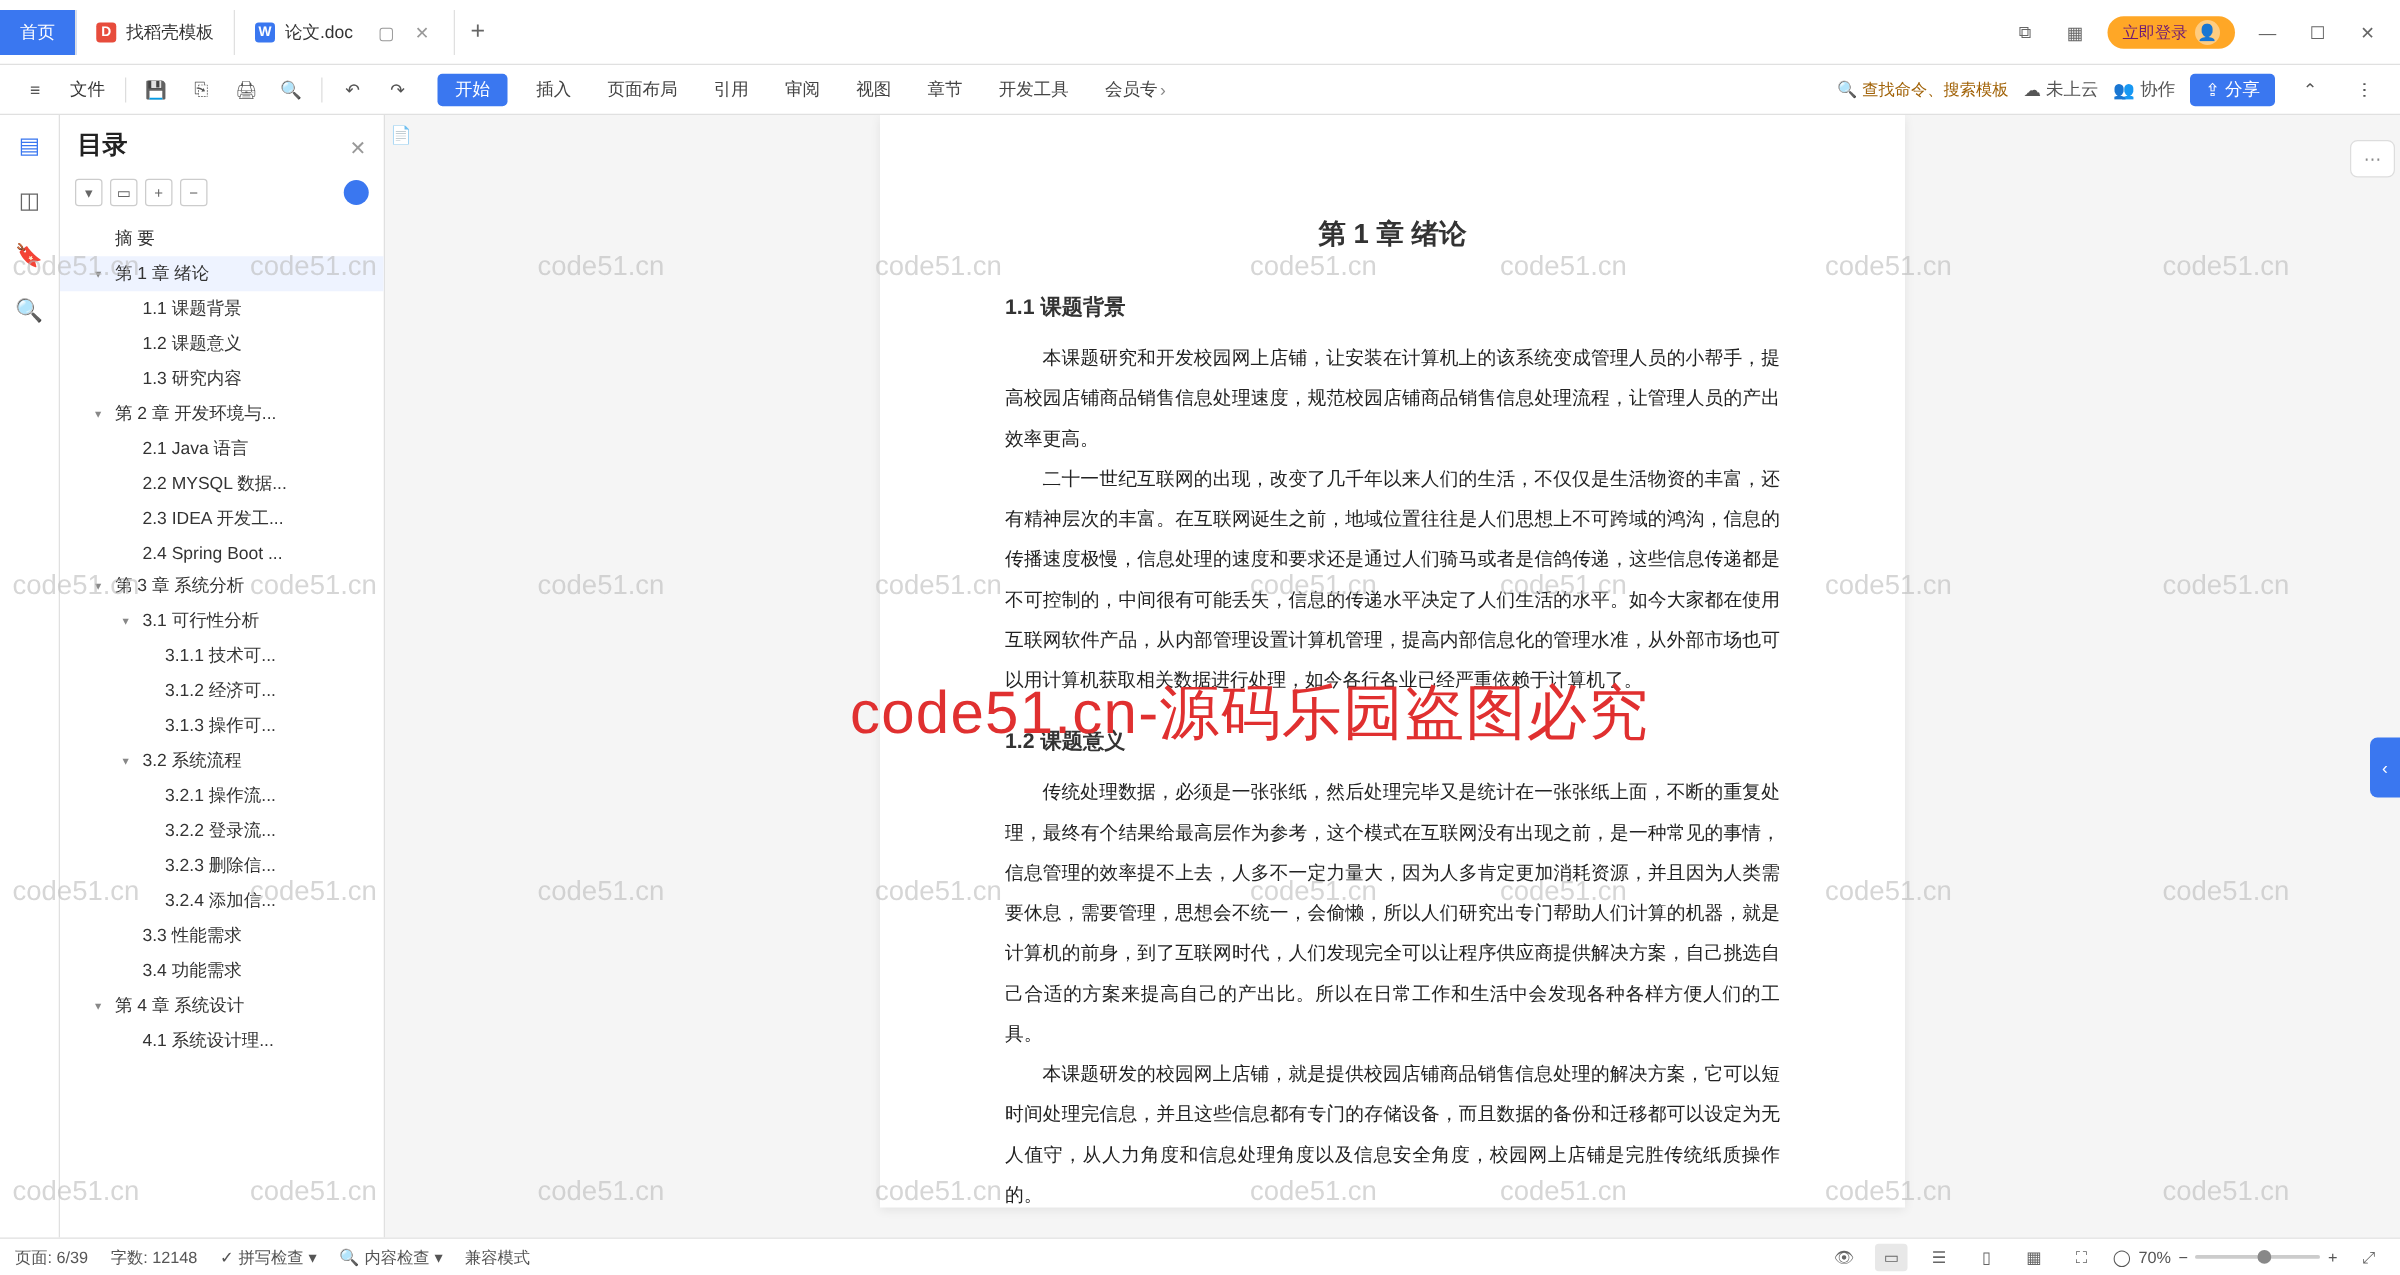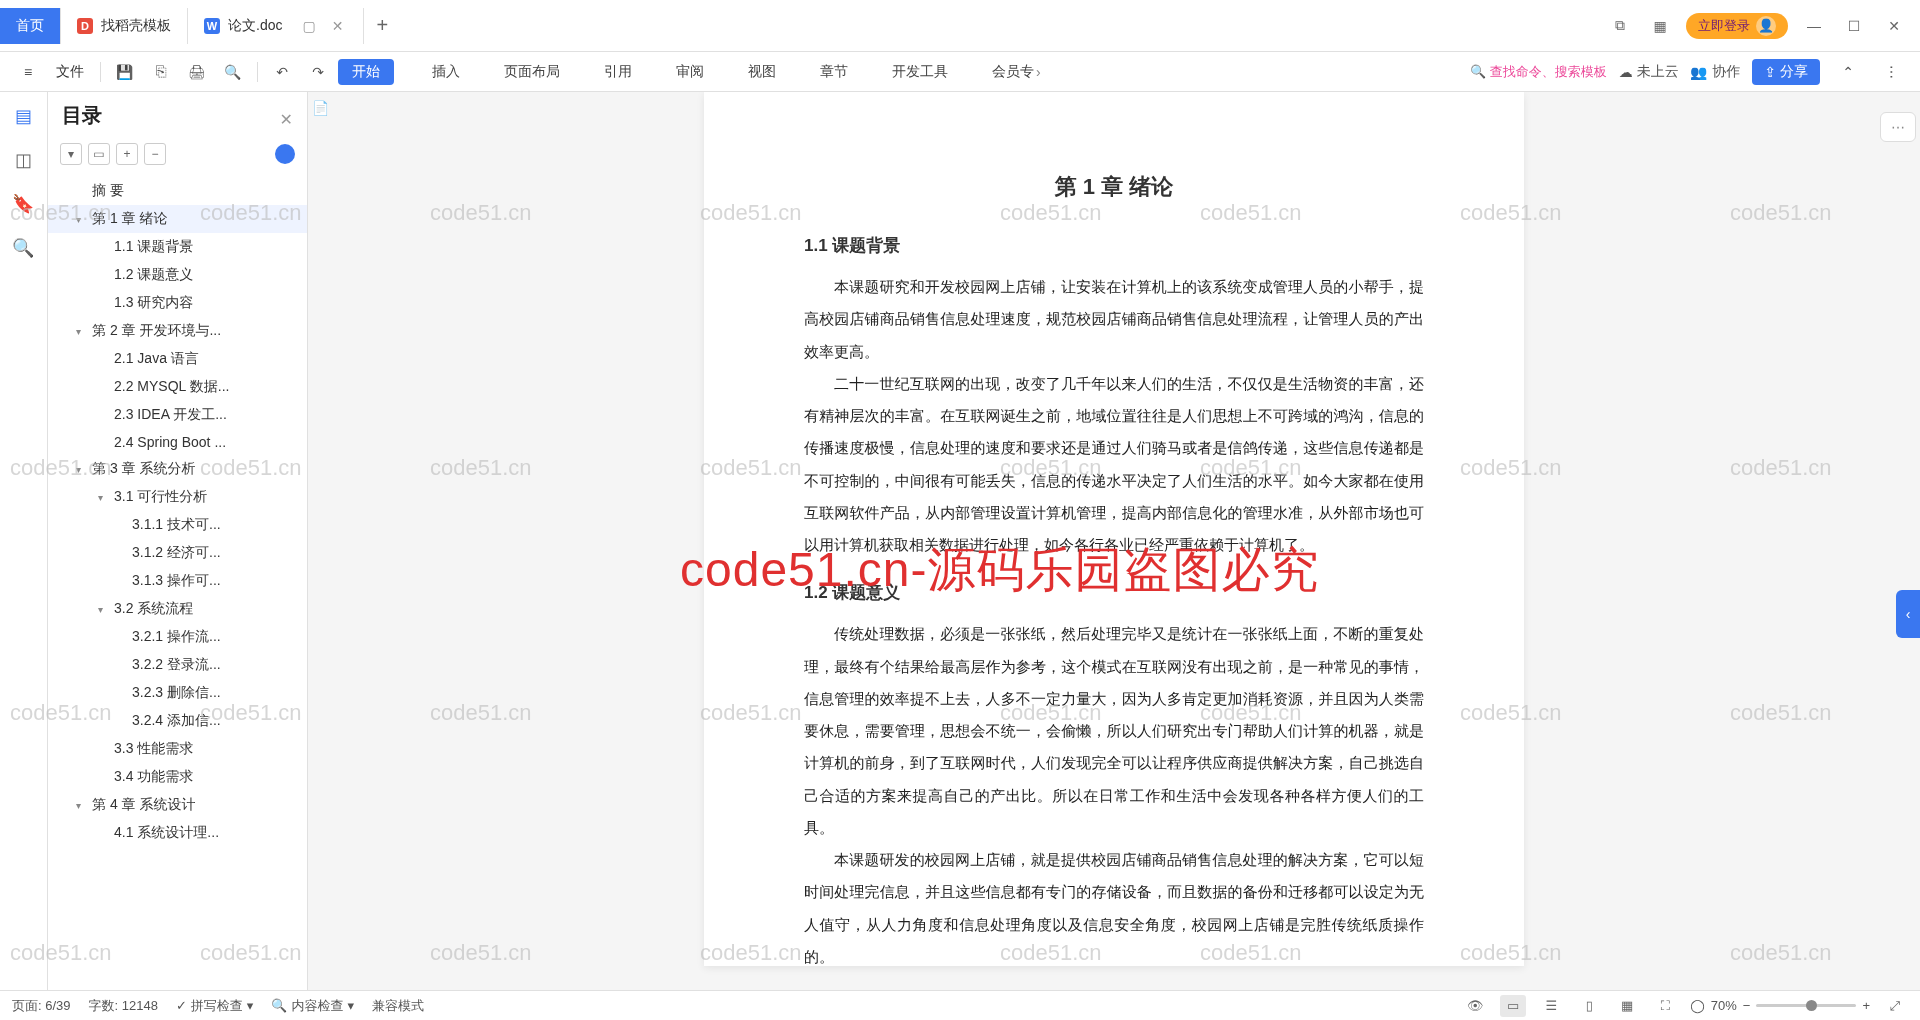--- a/index.html
+++ b/index.html
@@ -14,25 +14,25 @@
 .close-x { font-size:14px; color:#999; padding:0 4px; }
 .tab-add { padding:0 12px; font-size:20px; color:#666; }
 .tabbar-right { margin-left:auto; display:flex; align-items:center; gap:12px; padding-right:12px; }
 .login-btn { background:#ffa726; color:#701a75; border-radius:14px; padding:3px 12px; display:flex; align-items:center; gap:6px; font-size:13px; }
 .avatar-circle { width:20px; height:20px; border-radius:50%; background:#ffcc80; display:flex; align-items:center; justify-content:center; }
 .win-btn { width:28px; height:28px; display:flex; align-items:center; justify-content:center; color:#666; font-size:14px; }
 .ribbon { display:flex; align-items:center; height:40px; background:#fff; border-bottom:1px solid #e0e0e0; padding:0 12px; gap:4px; }
 .ribbon-icon { width:32px; height:32px; display:flex; align-items:center; justify-content:center; color:#555; }
 .file-label { padding:0 8px; color:#333; }
 .divider { width:1px; height:20px; background:#ddd; margin:0 4px; }
-.ribbon-tabs { display:flex; gap:32px; }
+.ribbon-tabs { display:flex; gap:17px; margin-left:12px; }
 .ribbon-tab { padding:4px 6px; color:#444; cursor:pointer; }
 .ribbon-tab.active { background:#3a77f0; color:#fff; border-radius:4px; padding:4px 14px; }
 .ribbon-right { margin-left:auto; display:flex; align-items:center; gap:12px; }
-.search-area { color:#ec4899; font-size:13px; }
+.search-area { color:#a16207; font-size:13px; }
 .cloud-chip { display:flex; align-items:center; gap:4px; color:#555; }
 .share-btn { background:#3a77f0; color:#fff; border-radius:4px; padding:4px 12px; display:flex; align-items:center; gap:4px; }
 .main { display:flex; height:calc(100% - 36px - 40px - 30px); background:#f5f5f5; }
 .leftbar { width:48px; background:#fff; border-right:1px solid #e0e0e0; display:flex; flex-direction:column; align-items:center; padding-top:12px; gap:20px; }
 .leftbar-icon { width:24px; height:24px; display:flex; align-items:center; justify-content:center; color:#666; font-size:18px; }
 .leftbar-icon.active { color:#3a77f0; }
 .toc-panel { width:260px; background:#fff; border-right:1px solid #e0e0e0; display:flex; flex-direction:column; }
 .toc-header { display:flex; align-items:flex-end; padding:10px 14px; }
 .toc-title { font-size:20px; font-weight:bold; color:#222; }
 .toc-close { margin-left:auto; color:#999; font-size:16px; }

